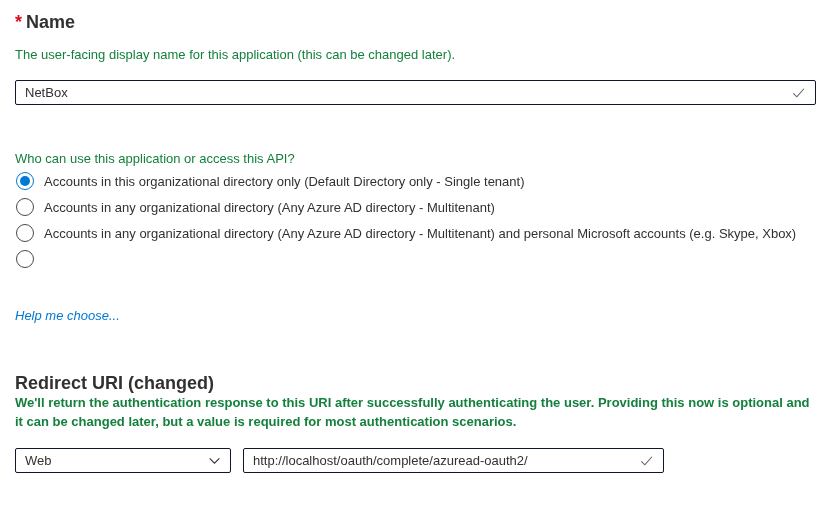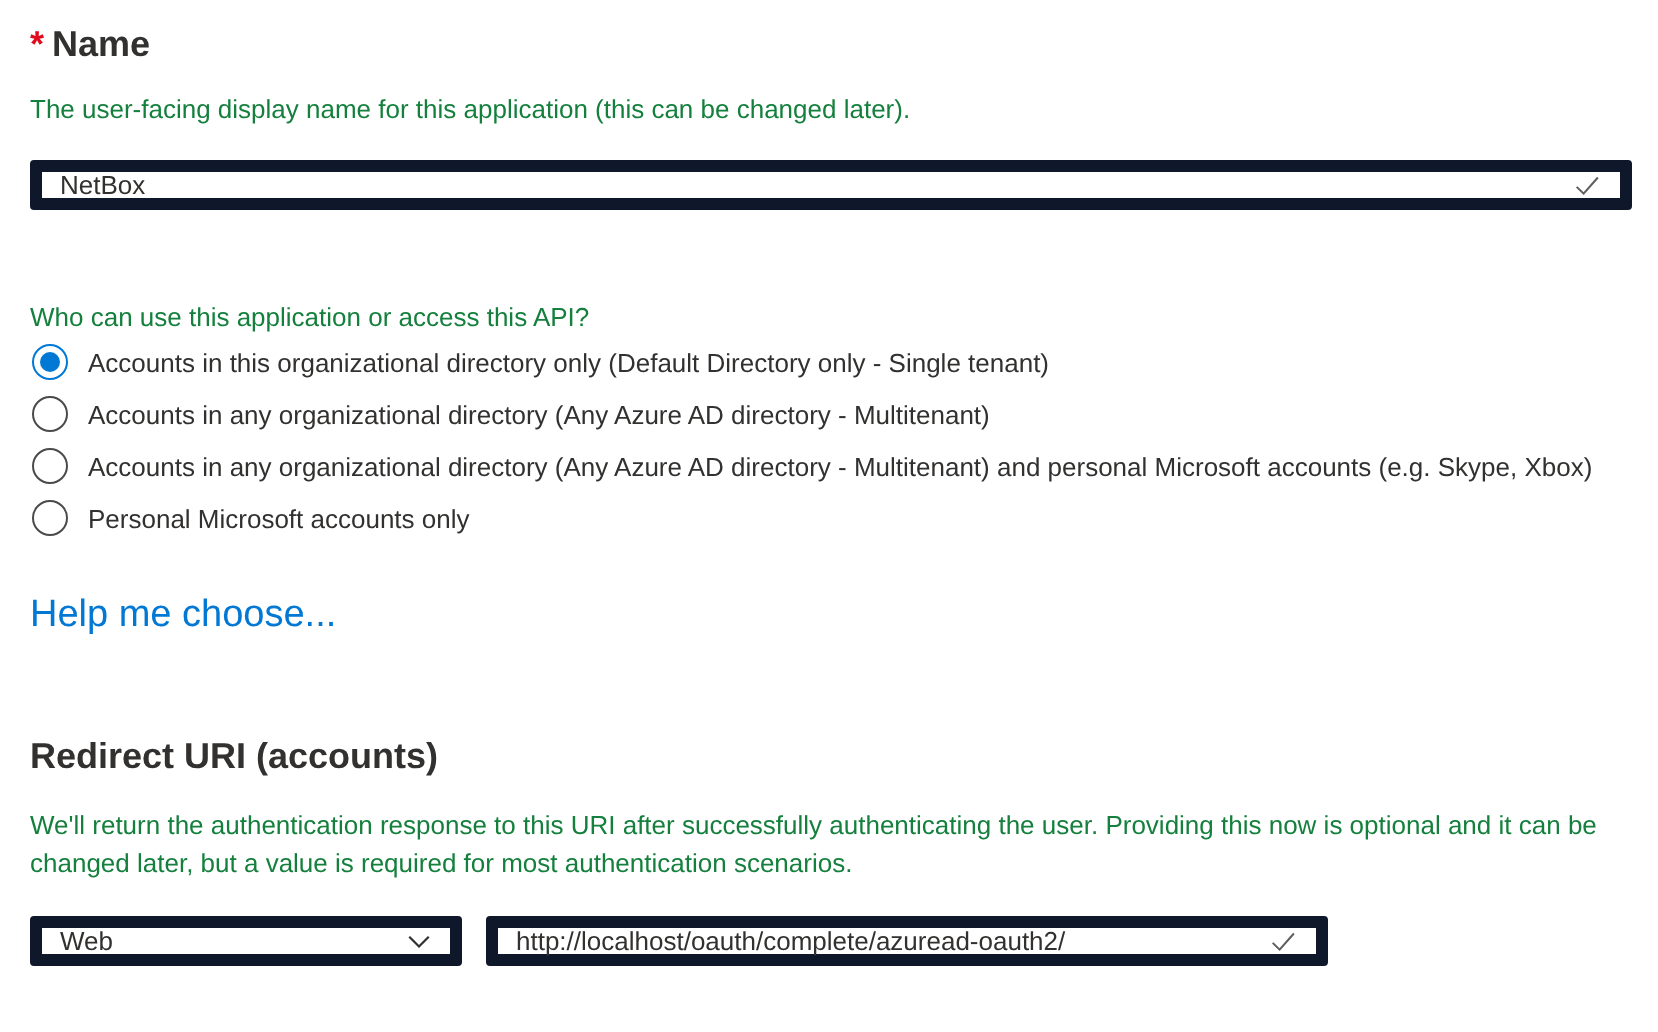--- a/index.html
+++ b/index.html
@@ -23,21 +23,21 @@
     font-size: 13px;
     line-height: 19px;
     color: #15803d;
   }
 
   
   .textbox {
     display: flex;
     align-items: center;
     height: 25px;
-    border: 6px solid #0f172a;
+    border: 1px solid #0f172a;
     border-radius: 2px;
     padding: 0 9px;
     font-size: 13px;
     color: #323130;
     background: #fff;
     cursor: text;
   }
   .textbox .valid-check { margin-left: auto; display: flex; align-items: center; }
   .dropdown { cursor: pointer; }
   .dropdown .chev { margin-left: auto; display: flex; align-items: center; }
@@ -72,29 +72,30 @@
   .radio-row.selected .radio-dot { background: #0078d4; }
   .radio-label {
     margin-left: 10px;
     font-size: 13px;
     color: #323130;
     white-space: nowrap;
   }
 
   .help-link {
     display: inline-block;
-    margin-top: 25px;
-    font-size: 19px;
+    margin-top: 36px;
+    font-size: 13px;
     color: #0078d4;
     text-decoration: none;
     cursor: pointer;
+    font-style: italic;
   }
 
   .redirect-section { margin-top: 49px; }
-  .redirect-desc { margin-top: 15px; max-width: 799px; }
+  .redirect-desc { max-width: 799px; font-weight: bold; }
 
   .redirect-row {
     margin-top: 17px;
     display: flex;
     align-items: center;
   }
   .platform-select { width: 216px; }
   .uri-input { width: 421px; margin-left: 12px; }
 
   svg { display: block; }
@@ -136,29 +137,28 @@
       <div class="radio-row">
         <span class="radio-outer">
             <span class="radio-dot"></span>
           </span>
         <span class="radio-label">Accounts in any organizational directory (Any Azure AD directory - Multitenant) and personal Microsoft accounts (e.g. Skype, Xbox)</span>
       </div>
       <div class="radio-row">
         <span class="radio-outer">
             <span class="radio-dot"></span>
           </span>
-        <span class="radio-label">Personal Microsoft accounts only</span>
       </div>
     </div>
 
     <a class="help-link">Help me choose...</a>
   </div>
 
   <div class="redirect-section">
-    <div class="section-title">Redirect URI (accounts)</div>
+    <div class="section-title">Redirect URI (changed)</div>
     <div class="field-desc redirect-desc">We'll return the authentication response to this URI after successfully authenticating the user. Providing this now is optional and it can be changed later, but a value is required for most authentication scenarios.</div>
 
     <div class="redirect-row">
       <div class="textbox dropdown platform-select">
         <span>Web</span>
         <span class="chev">
           <svg width="13" height="13" viewBox="0 0 12 12">
               <path d="M1.5 4 L6 8.5 L10.5 4" fill="none" stroke="#323130" stroke-width="1"></path>
             </svg>
         </span>

